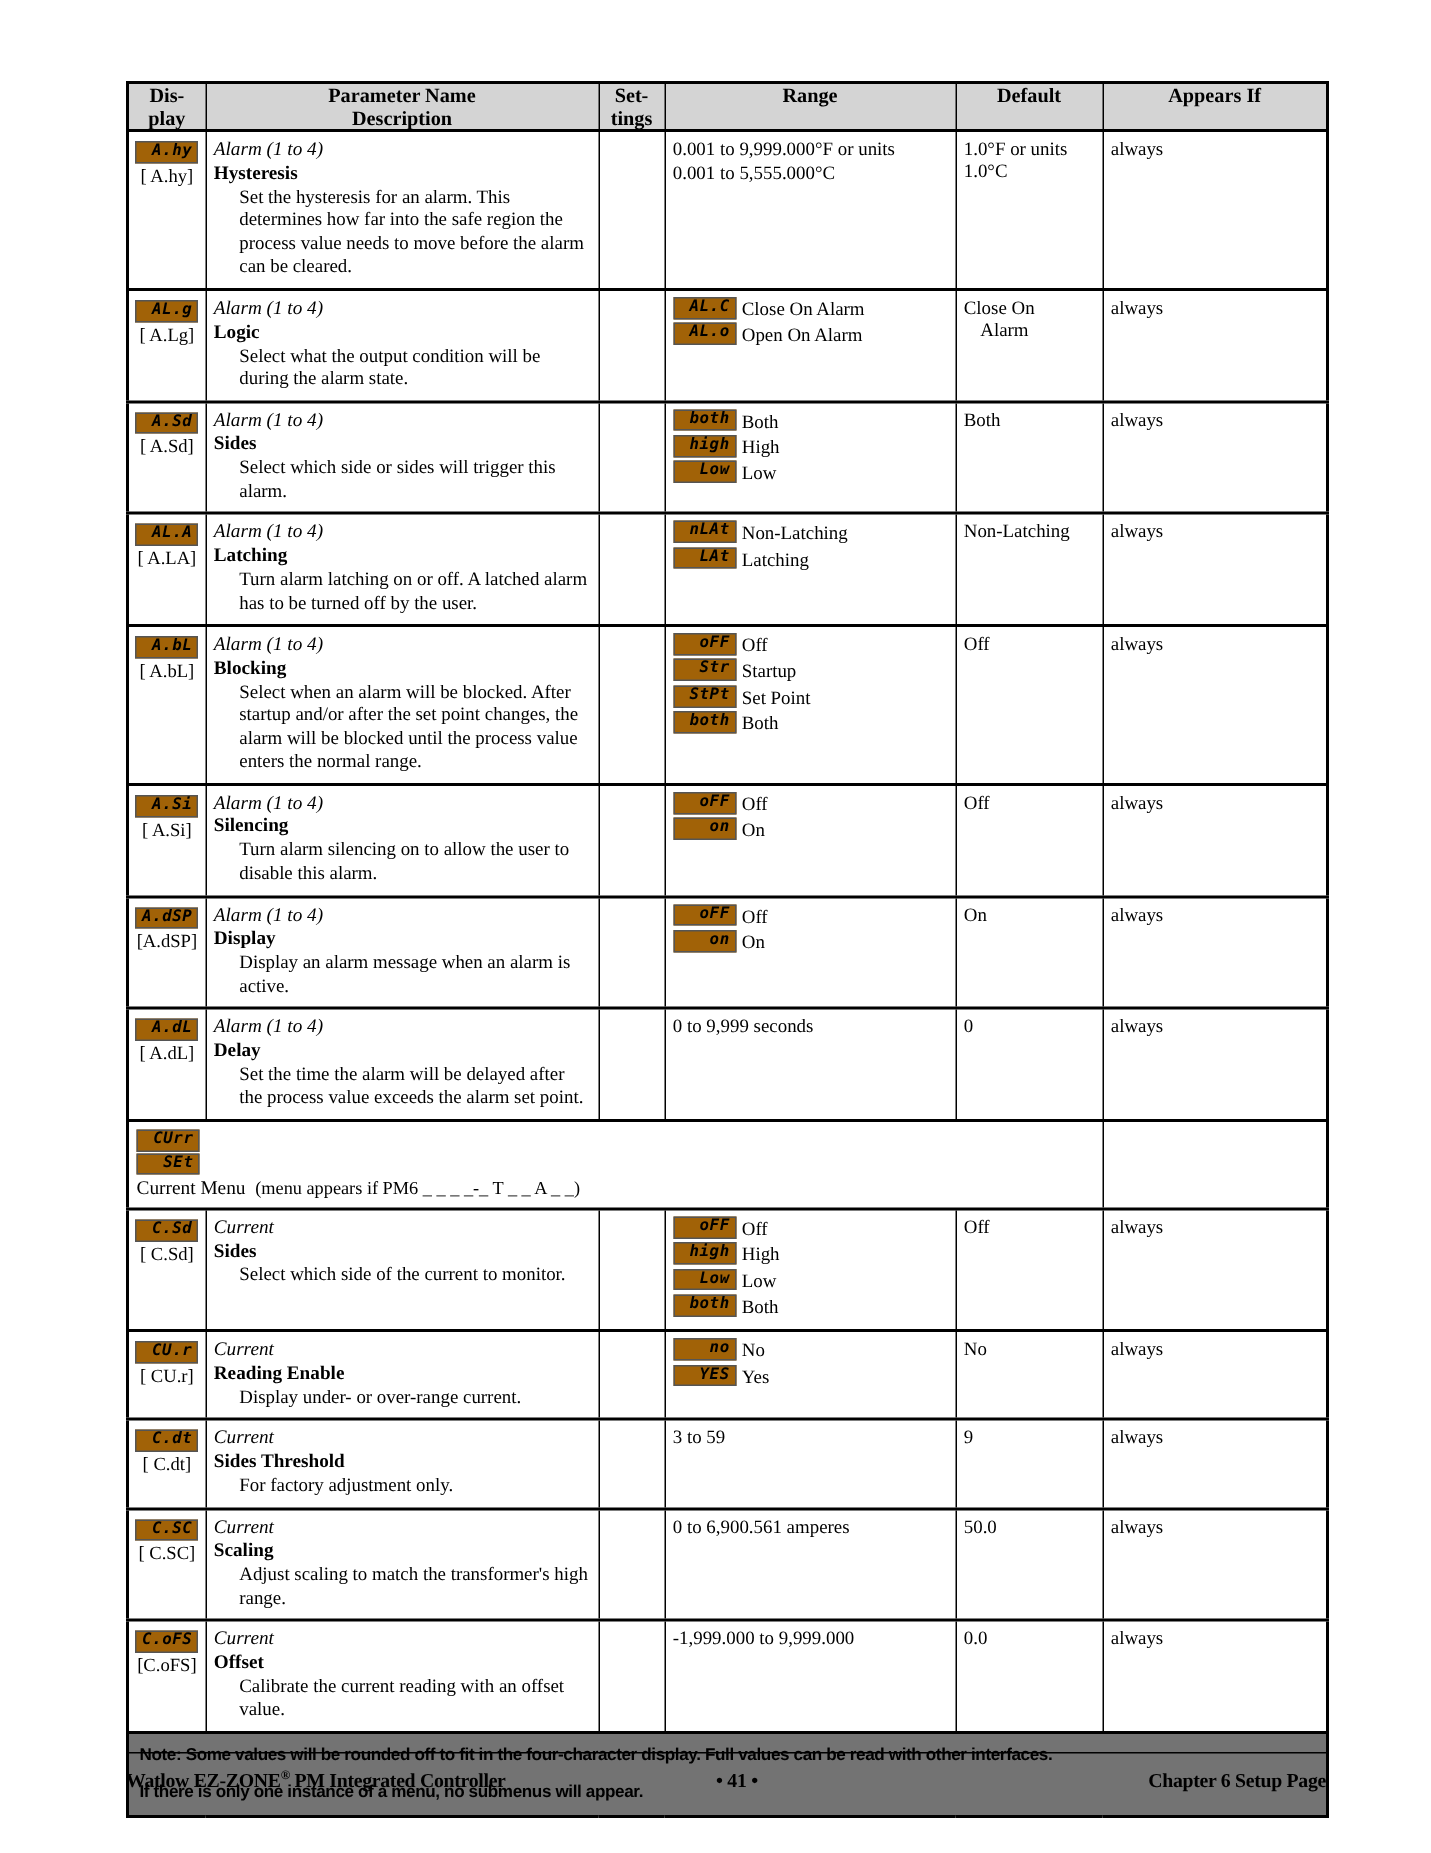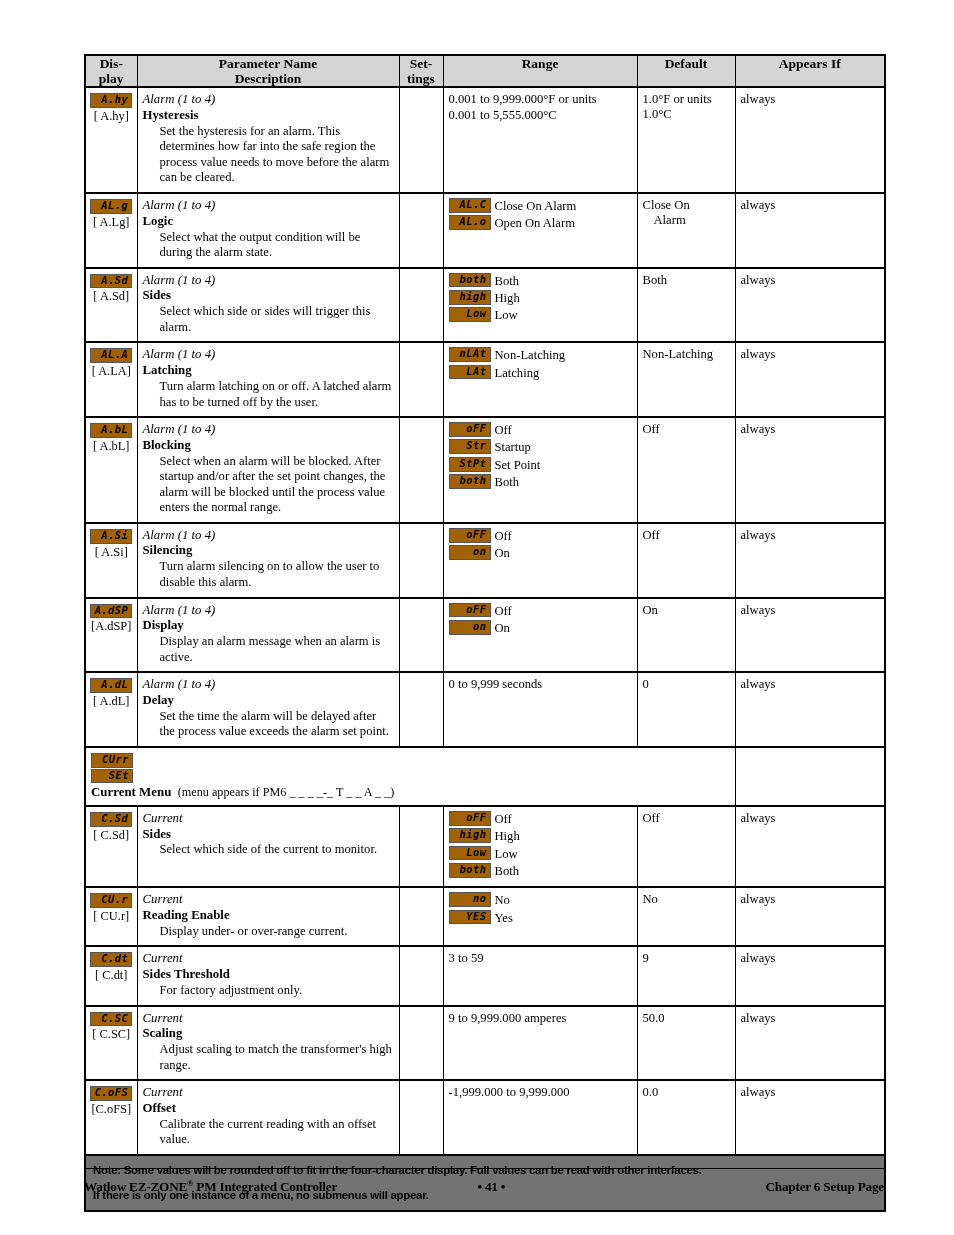--- a/index.html
+++ b/index.html
@@ -142,21 +142,21 @@
     display: block;
     width: 42px;
     min-width: 42px;
     margin-bottom: 1px;
   }
   .menu-title-line {
     margin-top: 2px;
     font-size: 12.9px;
     line-height: 1.2;
   }
-  .menu-title-line b { font-weight: bold; }
+  .menu-title-line b { font-weight: normal; }
   .menu-cond { font-size: 12.2px; }
 
   
   tr.note-row > td {
     border-top: 2px solid #000;
     background: #737373;
     padding: 7px 7px 8px 7px;
   }
   .note-text {
     font-family: "Liberation Sans", sans-serif;
@@ -489,21 +489,21 @@
         </tr>
         <tr class="data-row">
           <td class="display-cell"><span class="seg">C.SC</span><div class="bracket-code">[ C.SC]</div></td>
           <td>
             <div class="p-name-italic">Current</div>
             <div class="p-name-bold">Scaling</div>
             <div class="p-desc">Adjust scaling to match the transformer's high range.</div>
           </td>
           <td class="settings-cell"></td>
           <td class="range-cell">
-            <div class="range-line">9 to 9,999.000 amperes</div>
+            <div class="range-line">0 to 6,900.561 amperes</div>
           </td>
           <td class="default-cell">
             <div class="">50.0</div>
           </td>
           <td class="appears-cell">always</td>
         </tr>
         <tr class="data-row">
           <td class="display-cell"><span class="seg">C.oFS</span><div class="bracket-code">[C.oFS]</div></td>
           <td>
             <div class="p-name-italic">Current</div>

